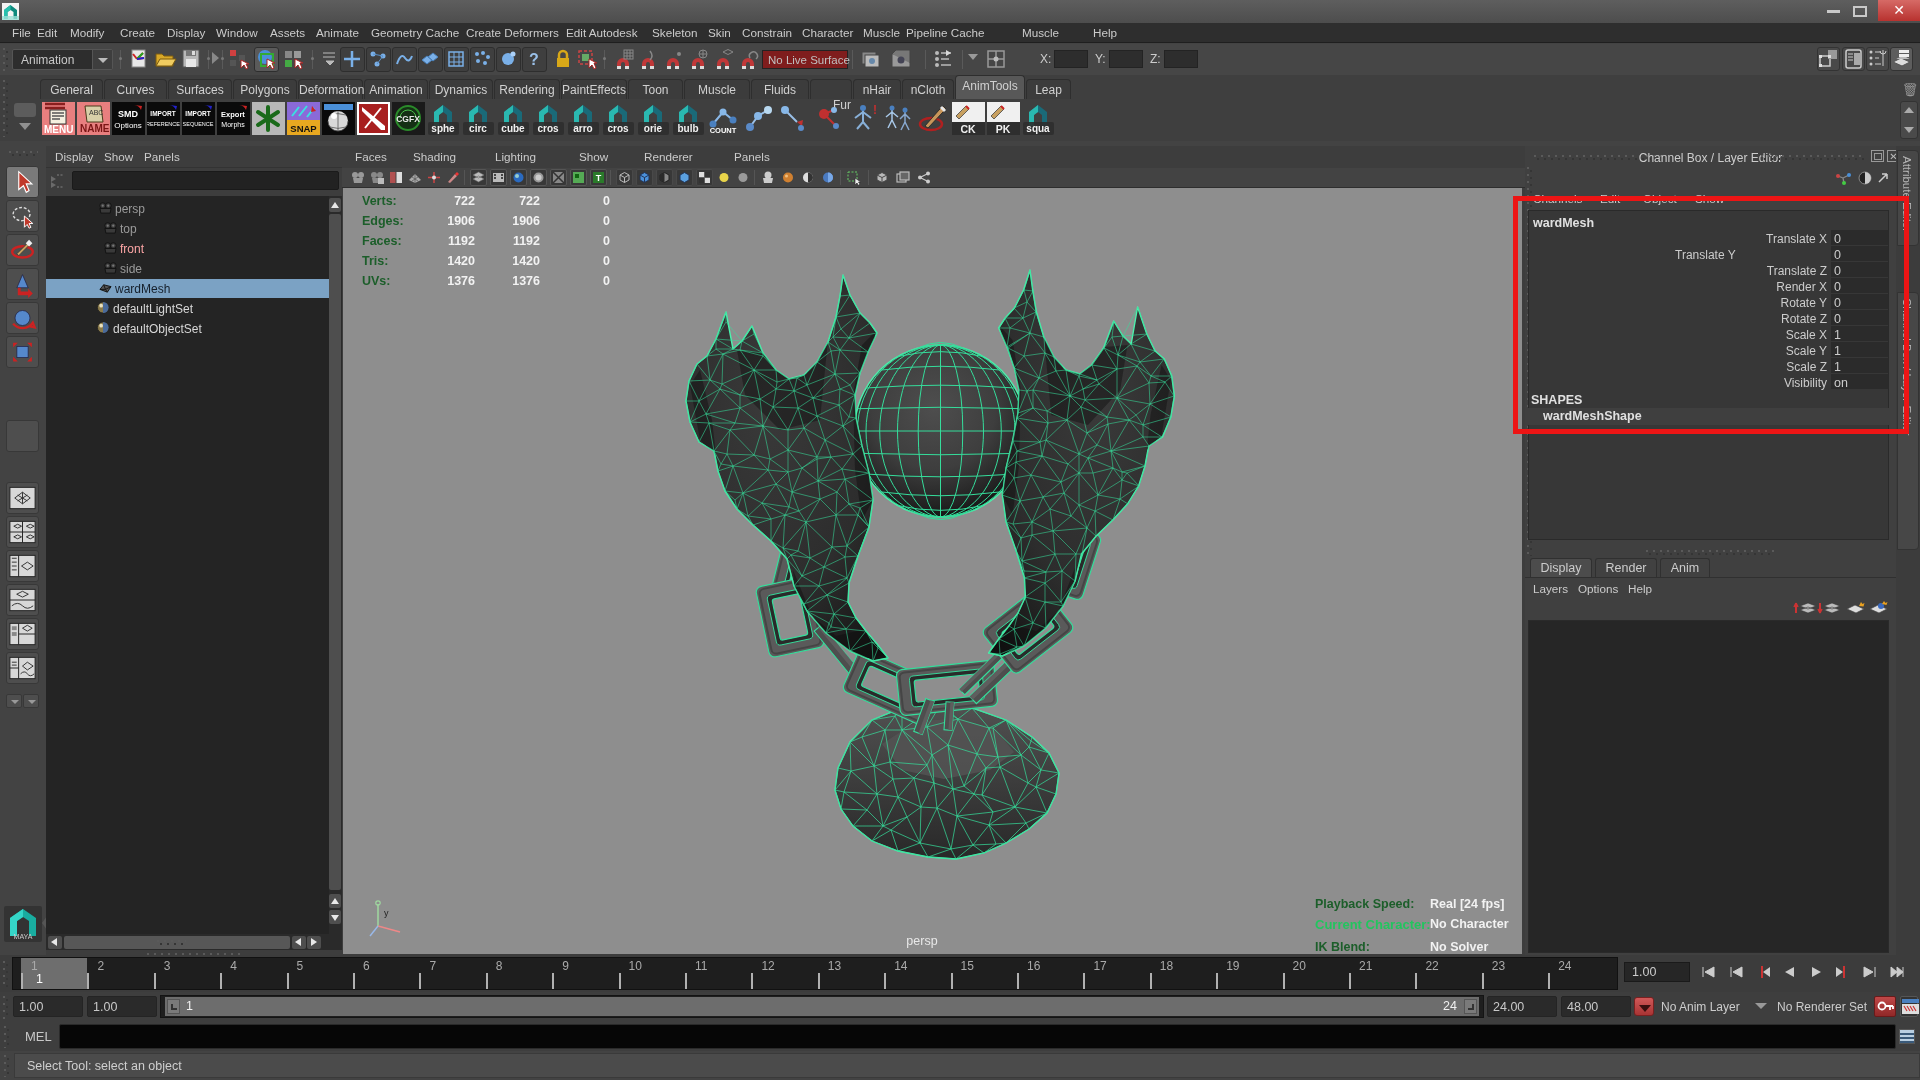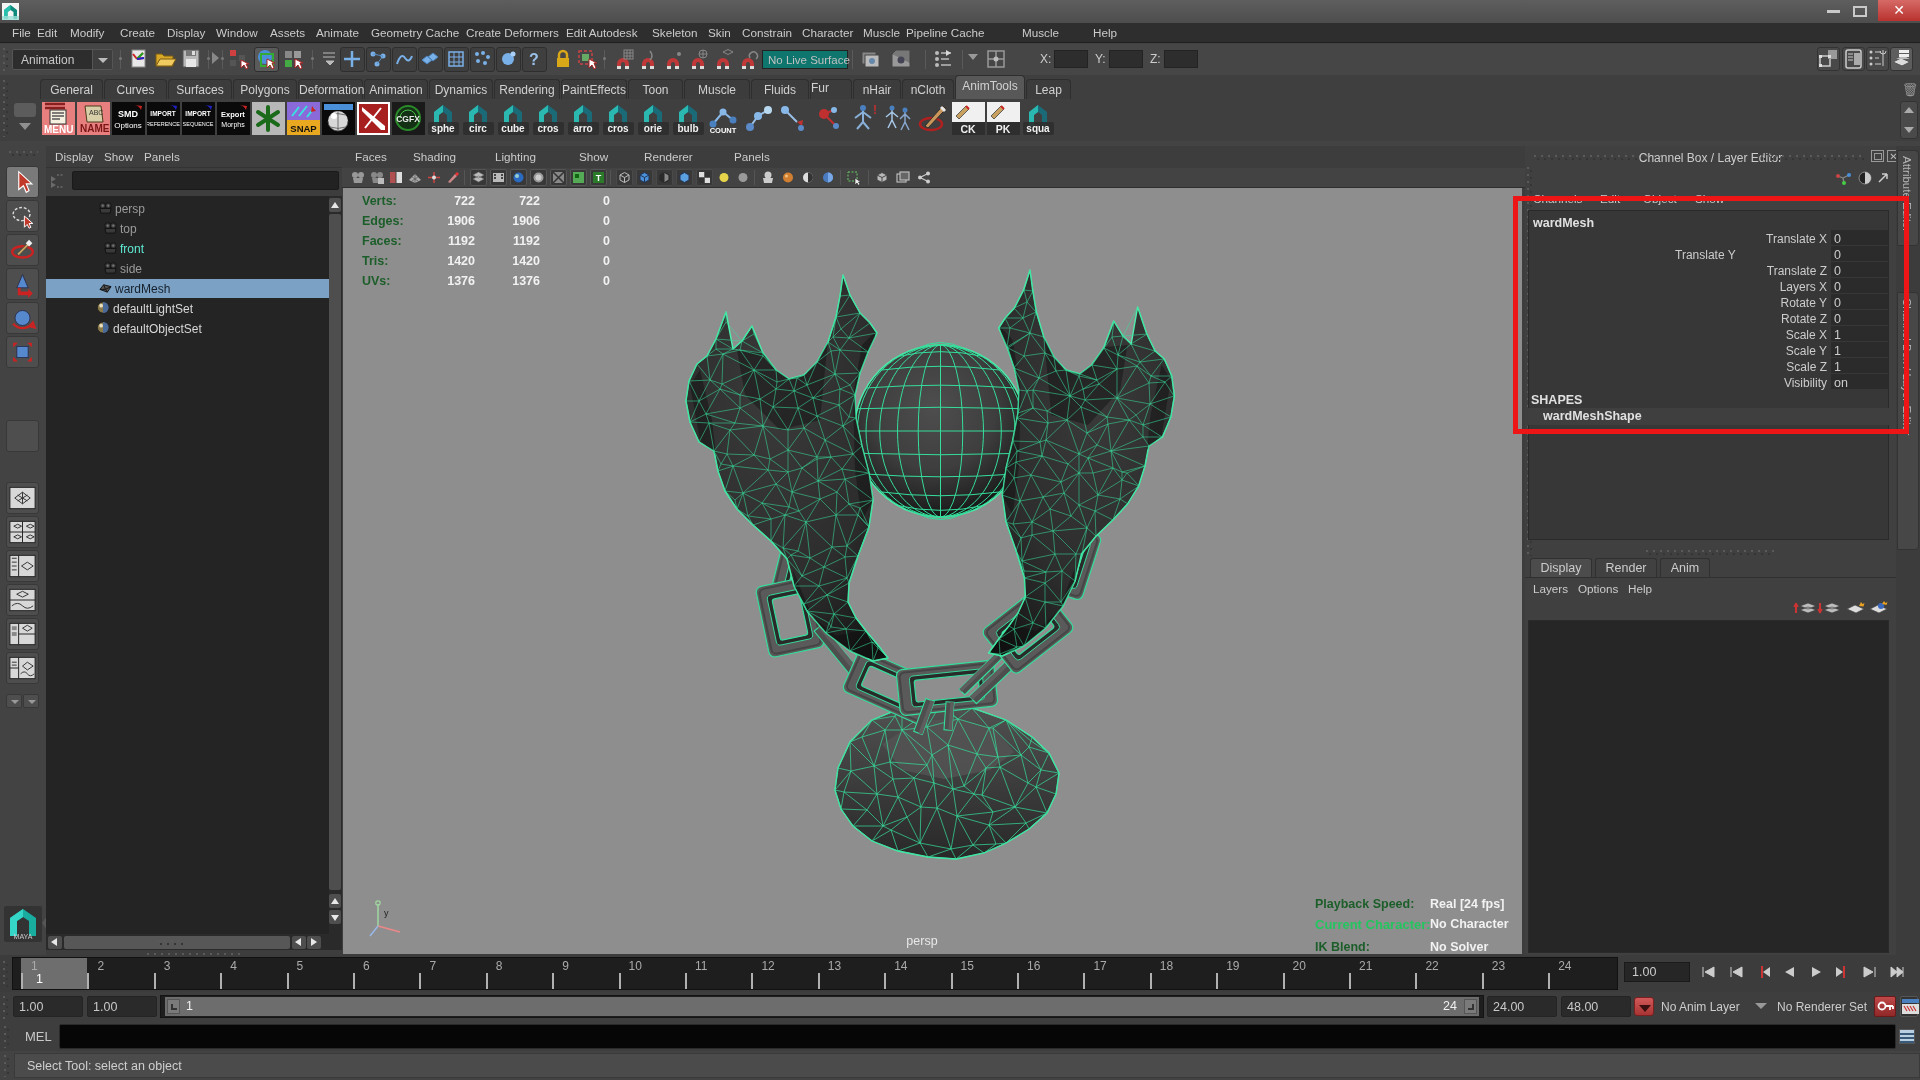--- a/index.html
+++ b/index.html
@@ -189,21 +189,21 @@
       <div class="abs" style="left:737px;top:4px;width:23px;height:23px"><svg width="23" height="23" viewBox="0 0 23 23">
           <g transform="translate(0,3)">
             <path d="M5 13 a6 6 0 0 1 12 0 V18 h-4 V13 a2 2 0 0 0 -4 0 V18 h-4 Z" fill="#c03838"></path>
             <rect x="5" y="15" width="4" height="3" fill="#ddd"></rect>
             <rect x="13" y="15" width="4" height="3" fill="#ddd"></rect>
           </g>
           <path d="M13 10 a4 4 0 1 1 6 1" fill="none" stroke="#888" stroke-width="1.5"></path>
         </svg></div>
     </div>
 
-  <div class="abs" style="left:762px;top:6px;width:86px;height:19px;background:#0f766e;border:1px solid #232323;color:#c0c0c0;font-size:11.5px;padding:3px 0 0 5px;white-space:nowrap">No Live Surface</div>
+  <div class="abs" style="left:762px;top:6px;width:86px;height:19px;background:#7f1d1d;border:1px solid #232323;color:#c0c0c0;font-size:11.5px;padding:3px 0 0 5px;white-space:nowrap">No Live Surface</div>
 
   <div class="abs" style="left:1040px;top:8px;font-size:12px;color:#ccc">X:</div>
   <div class="abs" style="left:1054px;top:6px;width:34px;height:18px;background:#2d2d2d;border:1px solid #232323"></div>
   <div class="abs" style="left:1095px;top:8px;font-size:12px;color:#ccc">Y:</div>
   <div class="abs" style="left:1109px;top:6px;width:34px;height:18px;background:#2d2d2d;border:1px solid #232323"></div>
   <div class="abs" style="left:1150px;top:8px;font-size:12px;color:#ccc">Z:</div>
   <div class="abs" style="left:1164px;top:6px;width:34px;height:18px;background:#2d2d2d;border:1px solid #232323"></div>
   <div id="tbright">
       <div class="abs" style="left:852px;top:6px;width:1px;height:19px;background:#5a5a5a"></div>
       <div class="abs" style="left:860px;top:4px;width:23px;height:23px"><svg width="23" height="23" viewBox="0 0 23 23">
@@ -268,21 +268,21 @@
       <div class="abs" style="left:128px;top:2px;width:64px;height:20px;background:#3c3c3c;border:1px solid #2e2e2e;border-bottom:none;border-radius:4px 4px 0 0;text-align:center;font-size:12px;color:#d0d0d0;padding-top:3px;white-space:nowrap">Surfaces</div>
       <div class="abs" style="left:193px;top:2px;width:64px;height:20px;background:#3c3c3c;border:1px solid #2e2e2e;border-bottom:none;border-radius:4px 4px 0 0;text-align:center;font-size:12px;color:#d0d0d0;padding-top:3px;white-space:nowrap">Polygons</div>
       <div class="abs" style="left:258px;top:2px;width:65px;height:20px;background:#3c3c3c;border:1px solid #2e2e2e;border-bottom:none;border-radius:4px 4px 0 0;text-align:center;font-size:12px;color:#d0d0d0;padding-top:3px;white-space:nowrap">Deformation</div>
       <div class="abs" style="left:324px;top:2px;width:64px;height:20px;background:#3c3c3c;border:1px solid #2e2e2e;border-bottom:none;border-radius:4px 4px 0 0;text-align:center;font-size:12px;color:#d0d0d0;padding-top:3px;white-space:nowrap">Animation</div>
       <div class="abs" style="left:389px;top:2px;width:64px;height:20px;background:#3c3c3c;border:1px solid #2e2e2e;border-bottom:none;border-radius:4px 4px 0 0;text-align:center;font-size:12px;color:#d0d0d0;padding-top:3px;white-space:nowrap">Dynamics</div>
       <div class="abs" style="left:454px;top:2px;width:66px;height:20px;background:#3c3c3c;border:1px solid #2e2e2e;border-bottom:none;border-radius:4px 4px 0 0;text-align:center;font-size:12px;color:#d0d0d0;padding-top:3px;white-space:nowrap">Rendering</div>
       <div class="abs" style="left:521px;top:2px;width:66px;height:20px;background:#3c3c3c;border:1px solid #2e2e2e;border-bottom:none;border-radius:4px 4px 0 0;text-align:center;font-size:12px;color:#d0d0d0;padding-top:3px;white-space:nowrap">PaintEffects</div>
       <div class="abs" style="left:588px;top:2px;width:55px;height:20px;background:#3c3c3c;border:1px solid #2e2e2e;border-bottom:none;border-radius:4px 4px 0 0;text-align:center;font-size:12px;color:#d0d0d0;padding-top:3px;white-space:nowrap">Toon</div>
       <div class="abs" style="left:644px;top:2px;width:66px;height:20px;background:#3c3c3c;border:1px solid #2e2e2e;border-bottom:none;border-radius:4px 4px 0 0;text-align:center;font-size:12px;color:#d0d0d0;padding-top:3px;white-space:nowrap">Muscle</div>
       <div class="abs" style="left:711px;top:2px;width:58px;height:20px;background:#3c3c3c;border:1px solid #2e2e2e;border-bottom:none;border-radius:4px 4px 0 0;text-align:center;font-size:12px;color:#d0d0d0;padding-top:3px;white-space:nowrap">Fluids</div>
-      <div class="abs" style="left:770px;top:2px;width:42px;height:20px;background:#3c3c3c;border:1px solid #2e2e2e;border-bottom:none;border-radius:4px 4px 0 0;text-align:left;font-size:12px;color:#d0d0d0;padding-top:1px;white-space:nowrap">Fur</div>
+      <div class="abs" style="left:770px;top:2px;width:42px;height:20px;background:#3c3c3c;border:1px solid #2e2e2e;border-bottom:none;border-radius:4px 4px 0 0;text-align:right;font-size:12px;color:#d0d0d0;padding-top:18px;white-space:nowrap">Fur</div>
       <div class="abs" style="left:813px;top:2px;width:48px;height:20px;background:#3c3c3c;border:1px solid #2e2e2e;border-bottom:none;border-radius:4px 4px 0 0;text-align:center;font-size:12px;color:#d0d0d0;padding-top:3px;white-space:nowrap">nHair</div>
       <div class="abs" style="left:862px;top:2px;width:52px;height:20px;background:#3c3c3c;border:1px solid #2e2e2e;border-bottom:none;border-radius:4px 4px 0 0;text-align:center;font-size:12px;color:#d0d0d0;padding-top:3px;white-space:nowrap">nCloth</div>
       <div class="abs" style="left:915px;top:-2px;width:70px;height:24px;background:#585858;border:1px solid #2e2e2e;border-bottom:none;border-radius:4px 4px 0 0;text-align:center;font-size:12px;color:#d0d0d0;padding-top:3px;white-space:nowrap">AnimTools</div>
       <div class="abs" style="left:986px;top:2px;width:45px;height:20px;background:#3c3c3c;border:1px solid #2e2e2e;border-bottom:none;border-radius:4px 4px 0 0;text-align:center;font-size:12px;color:#d0d0d0;padding-top:3px;white-space:nowrap">Leap</div>
     </div>
   <div id="shelficons" class="abs" style="left:40px;top:24px;height:42px">
       <div class="abs" style="left:2px;top:3px;width:33px;height:33px;"><svg width="33" height="33" viewBox="0 0 33 33">
           <rect width="33" height="33" fill="#e87f7f"></rect>
           <path d="M3 2 h20 M3 6 h20" stroke="#8a1f1f" stroke-width="2.5"></path>
           <rect x="8" y="8" width="16" height="14" fill="#f5f0e0" stroke="#333"></rect>
@@ -599,21 +599,21 @@
           <path d="M2 7 H14 L13 12 L3 12 Z" fill="#3a3a3a" stroke="#111"></path>
         </svg></div>
       <div class="abs" style="left:74px;top:76px;font-size:12px;color:#9a9a9a">top</div>
       <div class="abs" style="left:57px;top:94px"><svg width="15" height="12" viewBox="0 0 16 13">
           <circle cx="5" cy="4" r="3.2" fill="#3a3a3a" stroke="#111"></circle>
           <circle cx="11" cy="4" r="3.2" fill="#3a3a3a" stroke="#111"></circle>
           <circle cx="5" cy="4" r="1.2" fill="#777"></circle>
           <circle cx="11" cy="4" r="1.2" fill="#777"></circle>
           <path d="M2 7 H14 L13 12 L3 12 Z" fill="#3a3a3a" stroke="#111"></path>
         </svg></div>
-      <div class="abs" style="left:74px;top:96px;font-size:12px;color:#5eead4">front</div>
+      <div class="abs" style="left:74px;top:96px;font-size:12px;color:#fca5a5">front</div>
       <div class="abs" style="left:57px;top:114px"><svg width="15" height="12" viewBox="0 0 16 13">
           <circle cx="5" cy="4" r="3.2" fill="#3a3a3a" stroke="#111"></circle>
           <circle cx="11" cy="4" r="3.2" fill="#3a3a3a" stroke="#111"></circle>
           <circle cx="5" cy="4" r="1.2" fill="#777"></circle>
           <circle cx="11" cy="4" r="1.2" fill="#777"></circle>
           <path d="M2 7 H14 L13 12 L3 12 Z" fill="#3a3a3a" stroke="#111"></path>
         </svg></div>
       <div class="abs" style="left:74px;top:116px;font-size:12px;color:#9a9a9a">side</div>
       <div class="abs" style="left:0;top:133px;width:283px;height:19px;background:#7ba2c4"></div>
       <div class="abs" style="left:52px;top:134px"><svg width="15" height="12" viewBox="0 0 16 13">
@@ -958,21 +958,21 @@
       <div class="abs" style="left:8px;top:70px;font-size:12.5px;font-weight:bold;color:#e0e0e0">wardMesh</div>
       <div class="abs" style="left:150px;top:86px;width:152px;font-size:12px;color:#ccc;text-align:right">Translate X</div>
       <div class="abs" style="left:306px;top:84px;width:57px;height:15px;background:#2b2b2b"></div>
       <div class="abs" style="left:309px;top:86px;font-size:12.5px;color:#ccc">0</div>
       <div class="abs" style="left:150px;top:102px;width:152px;font-size:12px;color:#ccc;text-align:left">Translate Y</div>
       <div class="abs" style="left:306px;top:100px;width:57px;height:15px;background:#2b2b2b"></div>
       <div class="abs" style="left:309px;top:102px;font-size:12.5px;color:#ccc">0</div>
       <div class="abs" style="left:150px;top:118px;width:152px;font-size:12px;color:#ccc;text-align:right">Translate Z</div>
       <div class="abs" style="left:306px;top:116px;width:57px;height:15px;background:#2b2b2b"></div>
       <div class="abs" style="left:309px;top:118px;font-size:12.5px;color:#ccc">0</div>
-      <div class="abs" style="left:150px;top:134px;width:152px;font-size:12px;color:#ccc;text-align:right">Layers X</div>
+      <div class="abs" style="left:150px;top:134px;width:152px;font-size:12px;color:#ccc;text-align:right">Render X</div>
       <div class="abs" style="left:306px;top:132px;width:57px;height:15px;background:#2b2b2b"></div>
       <div class="abs" style="left:309px;top:134px;font-size:12.5px;color:#ccc">0</div>
       <div class="abs" style="left:150px;top:150px;width:152px;font-size:12px;color:#ccc;text-align:right">Rotate Y</div>
       <div class="abs" style="left:306px;top:148px;width:57px;height:15px;background:#2b2b2b"></div>
       <div class="abs" style="left:309px;top:150px;font-size:12.5px;color:#ccc">0</div>
       <div class="abs" style="left:150px;top:166px;width:152px;font-size:12px;color:#ccc;text-align:right">Rotate Z</div>
       <div class="abs" style="left:306px;top:164px;width:57px;height:15px;background:#2b2b2b"></div>
       <div class="abs" style="left:309px;top:166px;font-size:12.5px;color:#ccc">0</div>
       <div class="abs" style="left:150px;top:182px;width:152px;font-size:12px;color:#ccc;text-align:right">Scale X</div>
       <div class="abs" style="left:306px;top:180px;width:57px;height:15px;background:#2b2b2b"></div>

